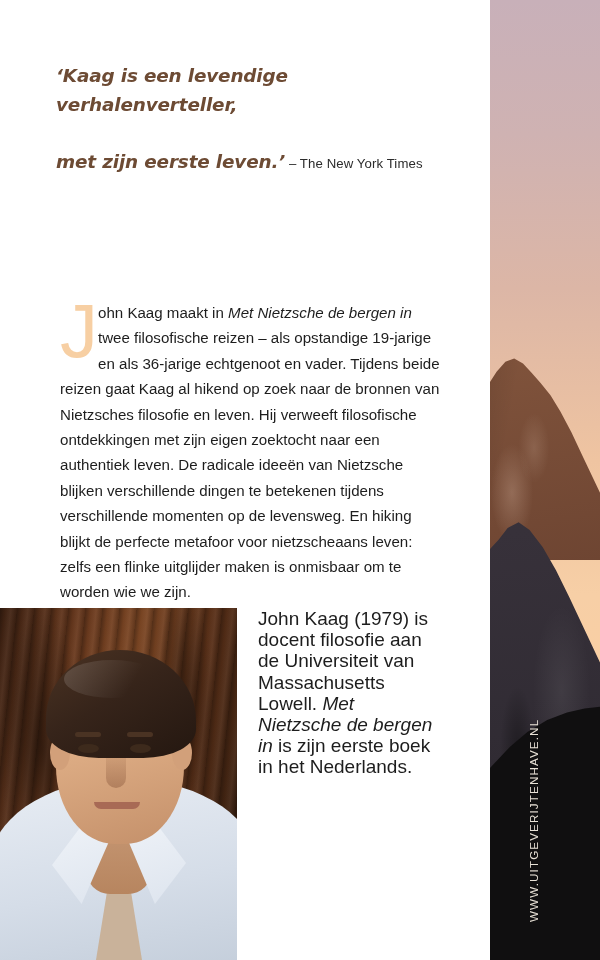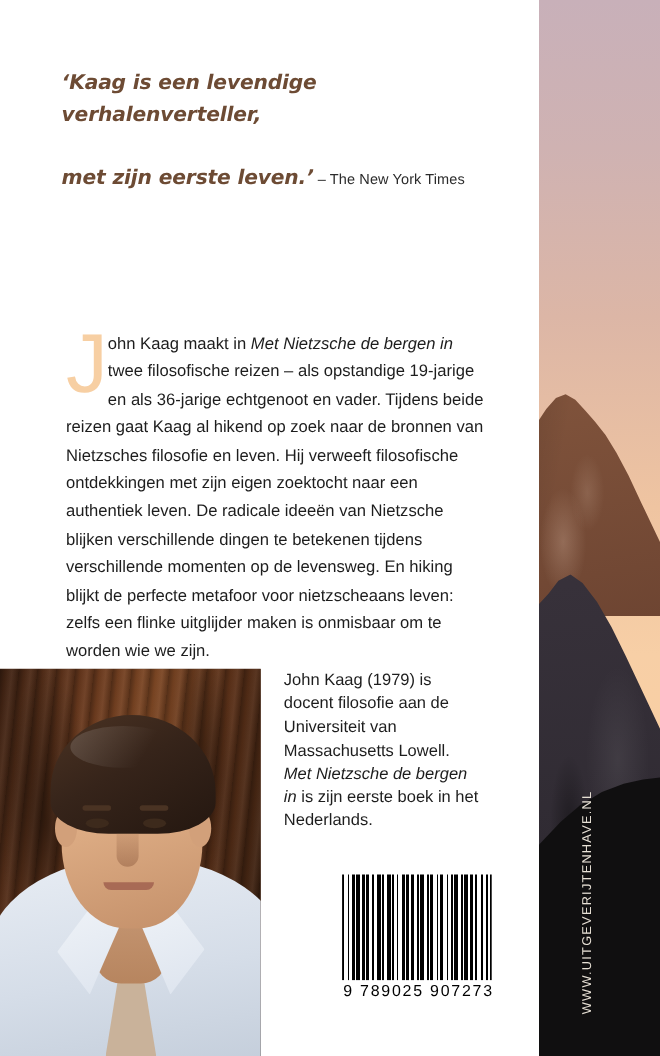--- a/index.html
+++ b/index.html
@@ -219,21 +219,21 @@
     border-radius: 0 0 18px 18px;
   }
 
   
   #author-bio {
     position: absolute;
     left: 258px;
     top: 608px;
     width: 178px;
     font-family: "Liberation Sans", sans-serif;
-    font-size: 15px;
+    font-size: 19px;
     line-height: 21.2px;
     color: #1d1d1d;
   }
   #author-bio p { margin: 0; }
 
   
   #barcode {
     position: absolute;
     left: 311px;
     top: 795px;
@@ -377,24 +377,20 @@
       <div class="eye-l"></div>
       <div class="eye-r"></div>
       <div class="nose"></div>
       <div class="mouth"></div>
     </div>
 
     <div id="author-bio">
       <p><span>John Kaag (1979) is docent filosofie aan de Universiteit van Massachusetts Lowell. </span><span class="ital">Met Nietzsche de bergen in</span><span> is zijn eerste boek in het Nederlands.</span></p>
     </div>
 
-    <div id="barcode">
-      <div class="bars"></div>
-      <div class="barcode-digits">9  789025 907273</div>
-    </div>
 
   </div>
 
   <div id="spine-panel">
     <div class="ridge-brown"></div>
     <div class="ridge-dark"></div>
     <div class="ridge-black"></div>
     <div id="publisher-url">WWW.UITGEVERIJTENHAVE.NL</div>
   </div>
 

